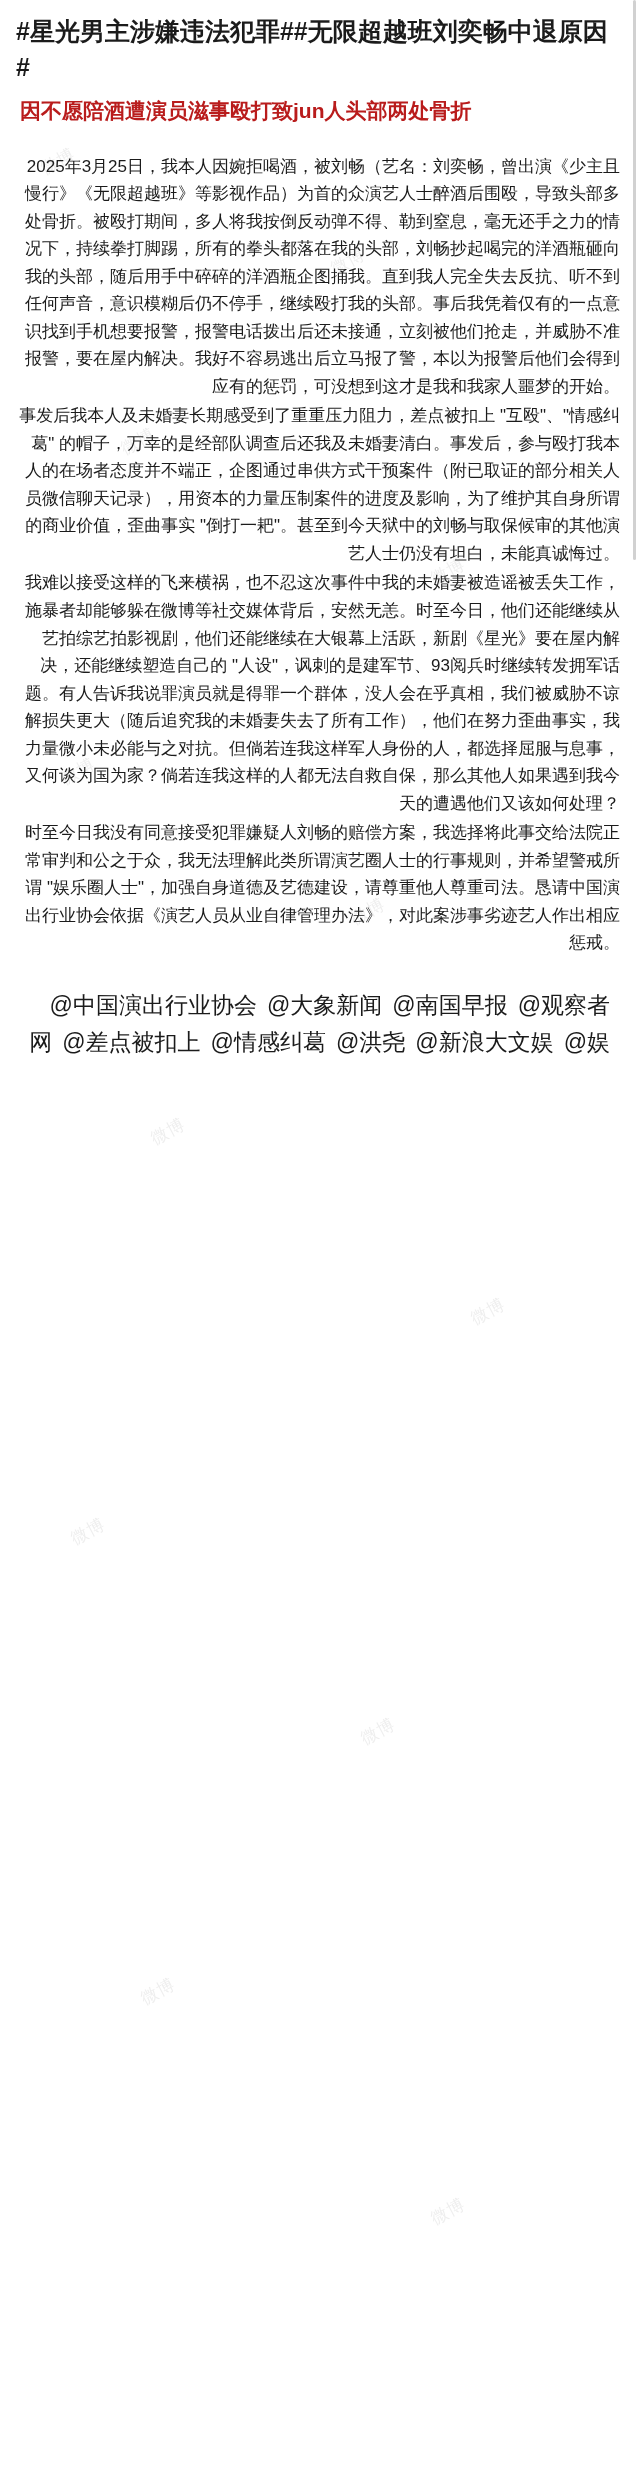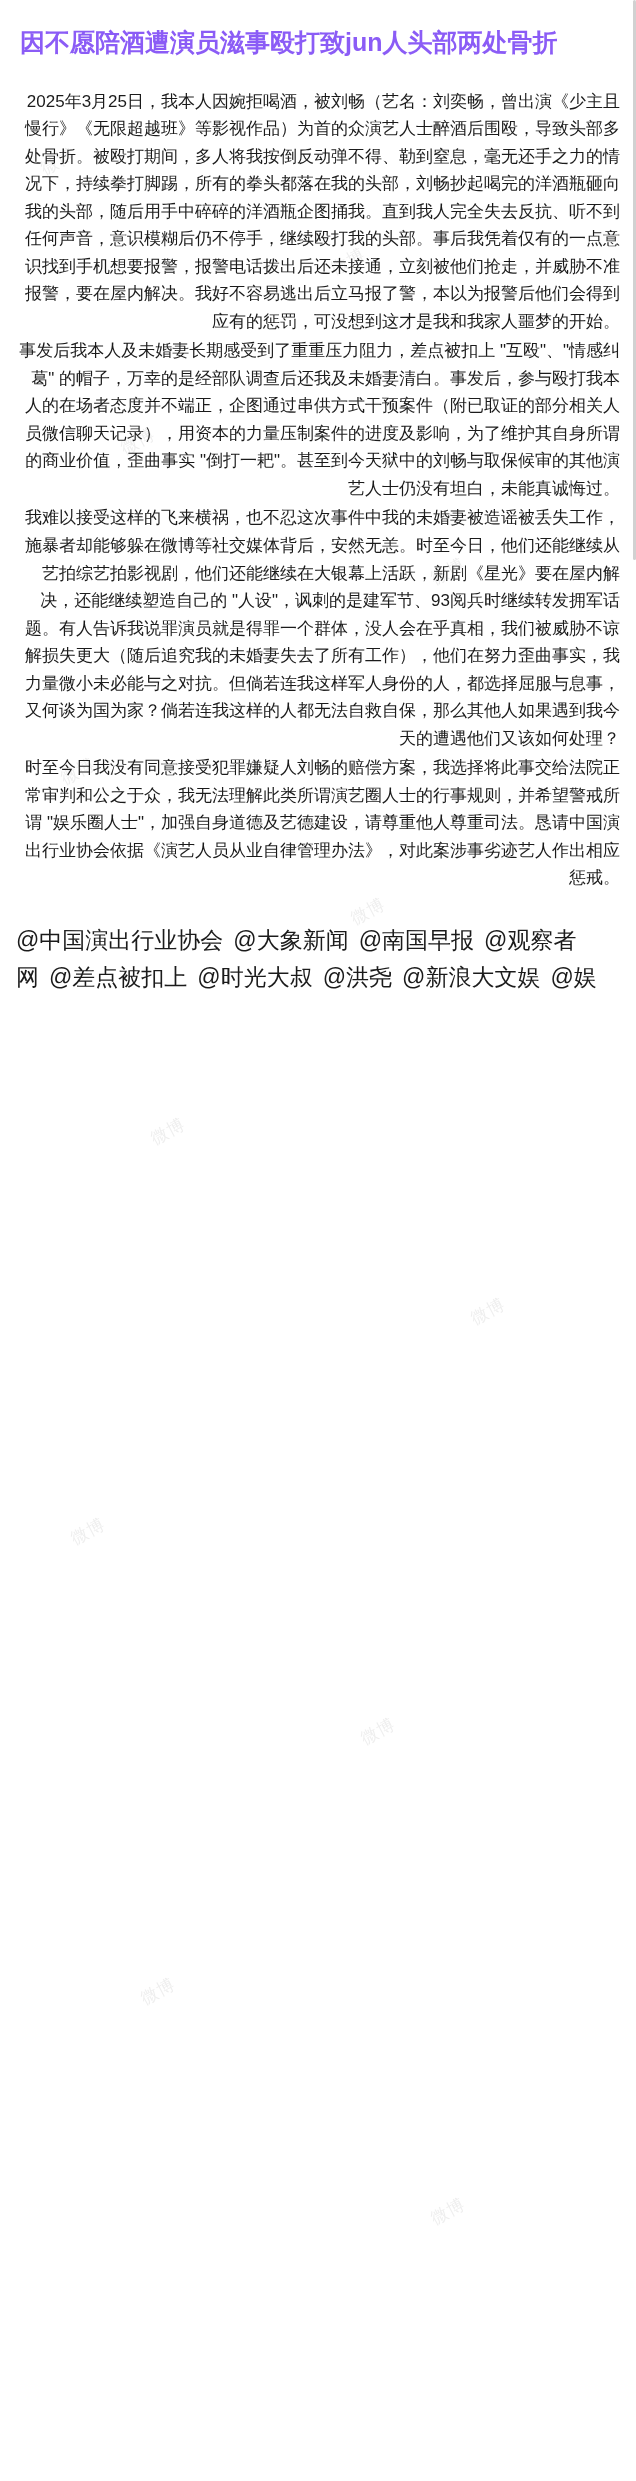--- a/index.html
+++ b/index.html
@@ -29,24 +29,24 @@
     color: #1b1b1b;
     letter-spacing: 0px;
     word-break: break-all;
     margin: 0 0 6px 0;
   }
   .topics .topic {
     white-space: normal;
   }
   
   .lede {
-    font-size: 25px;
+    font-size: 21px;
     line-height: 1.5;
     font-weight: 700;
-    color: #8b5cf6;
+    color: #b91c1c;
     margin: 10px 0 26px 4px;
     word-break: break-all;
   }
   
   .body {
     font-size: 17px;
     line-height: 1.62;
     color: #1b1b1b;
     letter-spacing: 0px;
     text-align: right;
@@ -62,20 +62,21 @@
   
   .footer {
     margin-top: 30px;
     font-size: 23px;
     line-height: 1.6;
     color: #1b1b1b;
     word-break: break-all;
   }
   .footer-row {
     white-space: normal;
+    text-align: right;
   }
   .handle {
     display: inline;
     margin-right: 10px;
   }
   
   .watermarks {
     position: absolute;
     inset: 0;
     pointer-events: none;
@@ -116,33 +117,34 @@
     <div class="wm" style="left:470px; top:1300px;">微博</div>
     <div class="wm" style="left:70px; top:1520px;">微博</div>
     <div class="wm" style="left:360px; top:1720px;">微博</div>
     <div class="wm" style="left:140px; top:1980px;">微博</div>
     <div class="wm" style="left:430px; top:2200px;">微博</div>
   </div>
 
   <div class="scrollbar"></div>
 
   <div class="topics">
+    <div class="topic">#星光男主涉嫌违法犯罪##无限超越班刘奕畅中退原因#</div>
   </div>
 
   <div class="lede">因不愿陪酒遭演员滋事殴打致jun人头部两处骨折</div>
 
   <div class="body">
     <p>2025年3月25日，我本人因婉拒喝酒，被刘畅（艺名：刘奕畅，曾出演《少主且慢行》《无限超越班》等影视作品）为首的众演艺人士醉酒后围殴，导致头部多处骨折。被殴打期间，多人将我按倒反动弹不得、勒到窒息，毫无还手之力的情况下，持续拳打脚踢，所有的拳头都落在我的头部，刘畅抄起喝完的洋酒瓶砸向我的头部，随后用手中碎碎的洋酒瓶企图捅我。直到我人完全失去反抗、听不到任何声音，意识模糊后仍不停手，继续殴打我的头部。事后我凭着仅有的一点意识找到手机想要报警，报警电话拨出后还未接通，立刻被他们抢走，并威胁不准报警，要在屋内解决。我好不容易逃出后立马报了警，本以为报警后他们会得到应有的惩罚，可没想到这才是我和我家人噩梦的开始。</p>
     <p>事发后我本人及未婚妻长期感受到了重重压力阻力，差点被扣上 "互殴"、"情感纠葛" 的帽子，万幸的是经部队调查后还我及未婚妻清白。事发后，参与殴打我本人的在场者态度并不端正，企图通过串供方式干预案件（附已取证的部分相关人员微信聊天记录），用资本的力量压制案件的进度及影响，为了维护其自身所谓的商业价值，歪曲事实 "倒打一耙"。甚至到今天狱中的刘畅与取保候审的其他演艺人士仍没有坦白，未能真诚悔过。</p>
     <p>我难以接受这样的飞来横祸，也不忍这次事件中我的未婚妻被造谣被丢失工作，施暴者却能够躲在微博等社交媒体背后，安然无恙。时至今日，他们还能继续从艺拍综艺拍影视剧，他们还能继续在大银幕上活跃，新剧《星光》要在屋内解决，还能继续塑造自己的 "人设"，讽刺的是建军节、93阅兵时继续转发拥军话题。有人告诉我说罪演员就是得罪一个群体，没人会在乎真相，我们被威胁不谅解损失更大（随后追究我的未婚妻失去了所有工作），他们在努力歪曲事实，我力量微小未必能与之对抗。但倘若连我这样军人身份的人，都选择屈服与息事，又何谈为国为家？倘若连我这样的人都无法自救自保，那么其他人如果遇到我今天的遭遇他们又该如何处理？</p>
     <p>时至今日我没有同意接受犯罪嫌疑人刘畅的赔偿方案，我选择将此事交给法院正常审判和公之于众，我无法理解此类所谓演艺圈人士的行事规则，并希望警戒所谓 "娱乐圈人士"，加强自身道德及艺德建设，请尊重他人尊重司法。恳请中国演出行业协会依据《演艺人员从业自律管理办法》，对此案涉事劣迹艺人作出相应惩戒。</p>
   </div>
 
   <div class="footer">
     <div class="footer-row">
       <span class="handle">@中国演出行业协会</span><span class="handle">@大象新闻</span><span class="handle">@南国早报</span><span class="handle">@观察者</span>
     </div>
     <div class="footer-row">
-      <span class="handle">网</span><span class="handle">@差点被扣上</span><span class="handle">@时光大叔</span><span class="handle">@洪尧</span><span class="handle">@新浪大文娱</span><span class="handle">@娱</span>
+      <span class="handle">网</span><span class="handle">@差点被扣上</span><span class="handle">@情感纠葛</span><span class="handle">@洪尧</span><span class="handle">@新浪大文娱</span><span class="handle">@娱</span>
     </div>
   </div>
 
 </div>
 
 </body></html>

